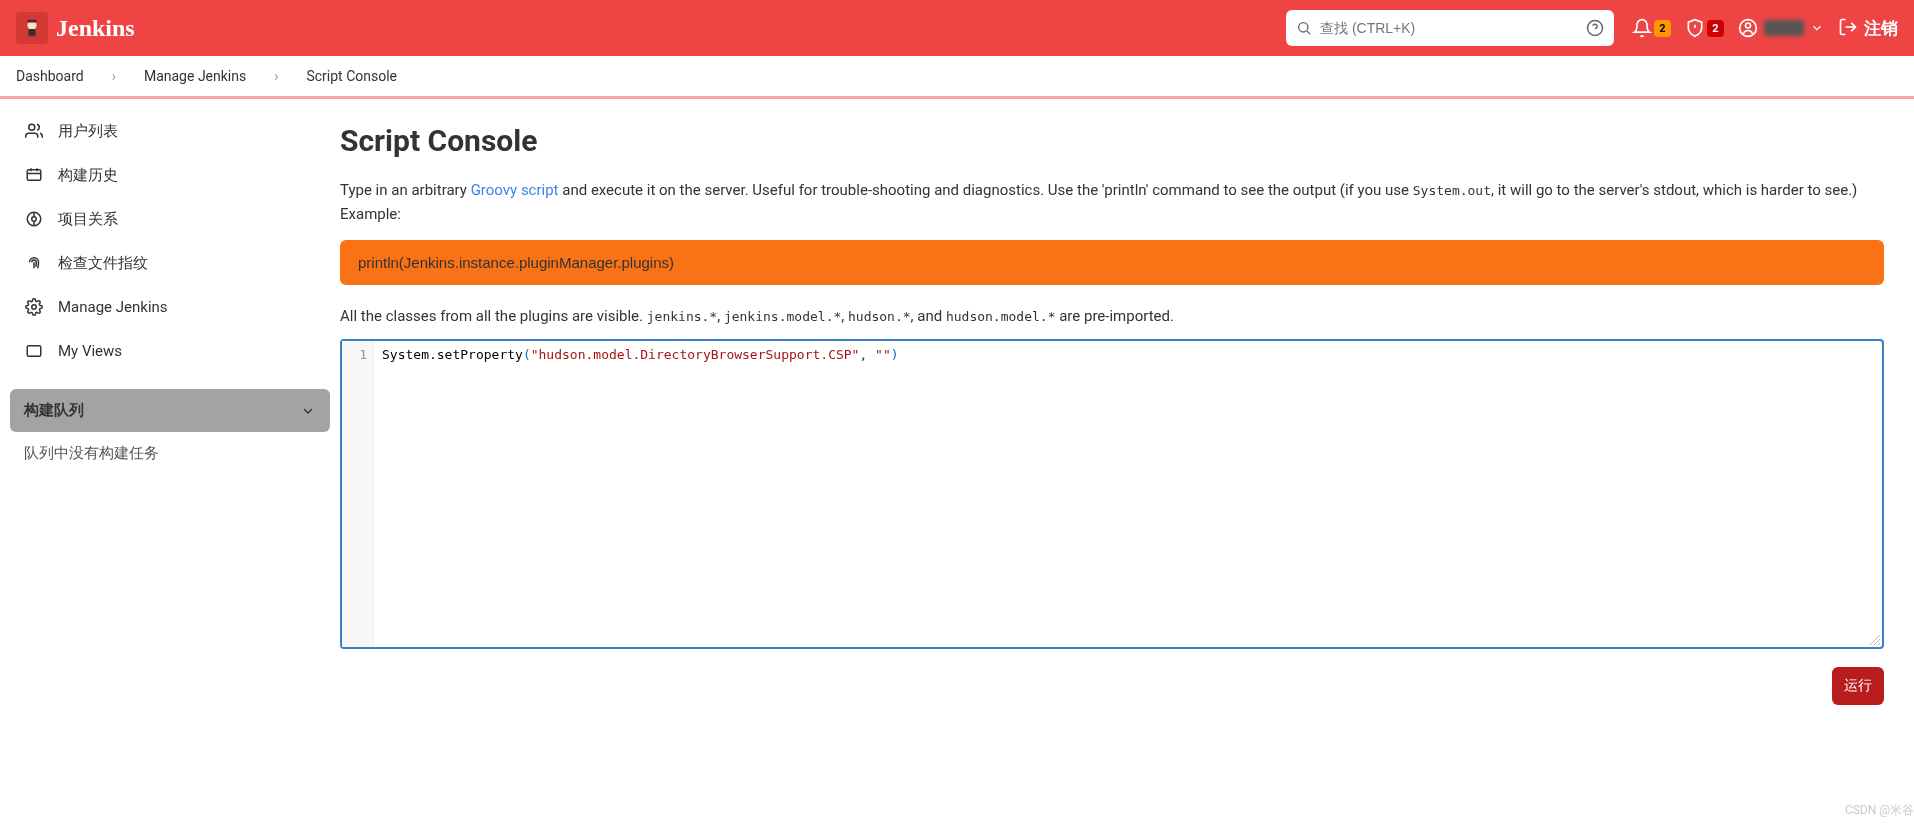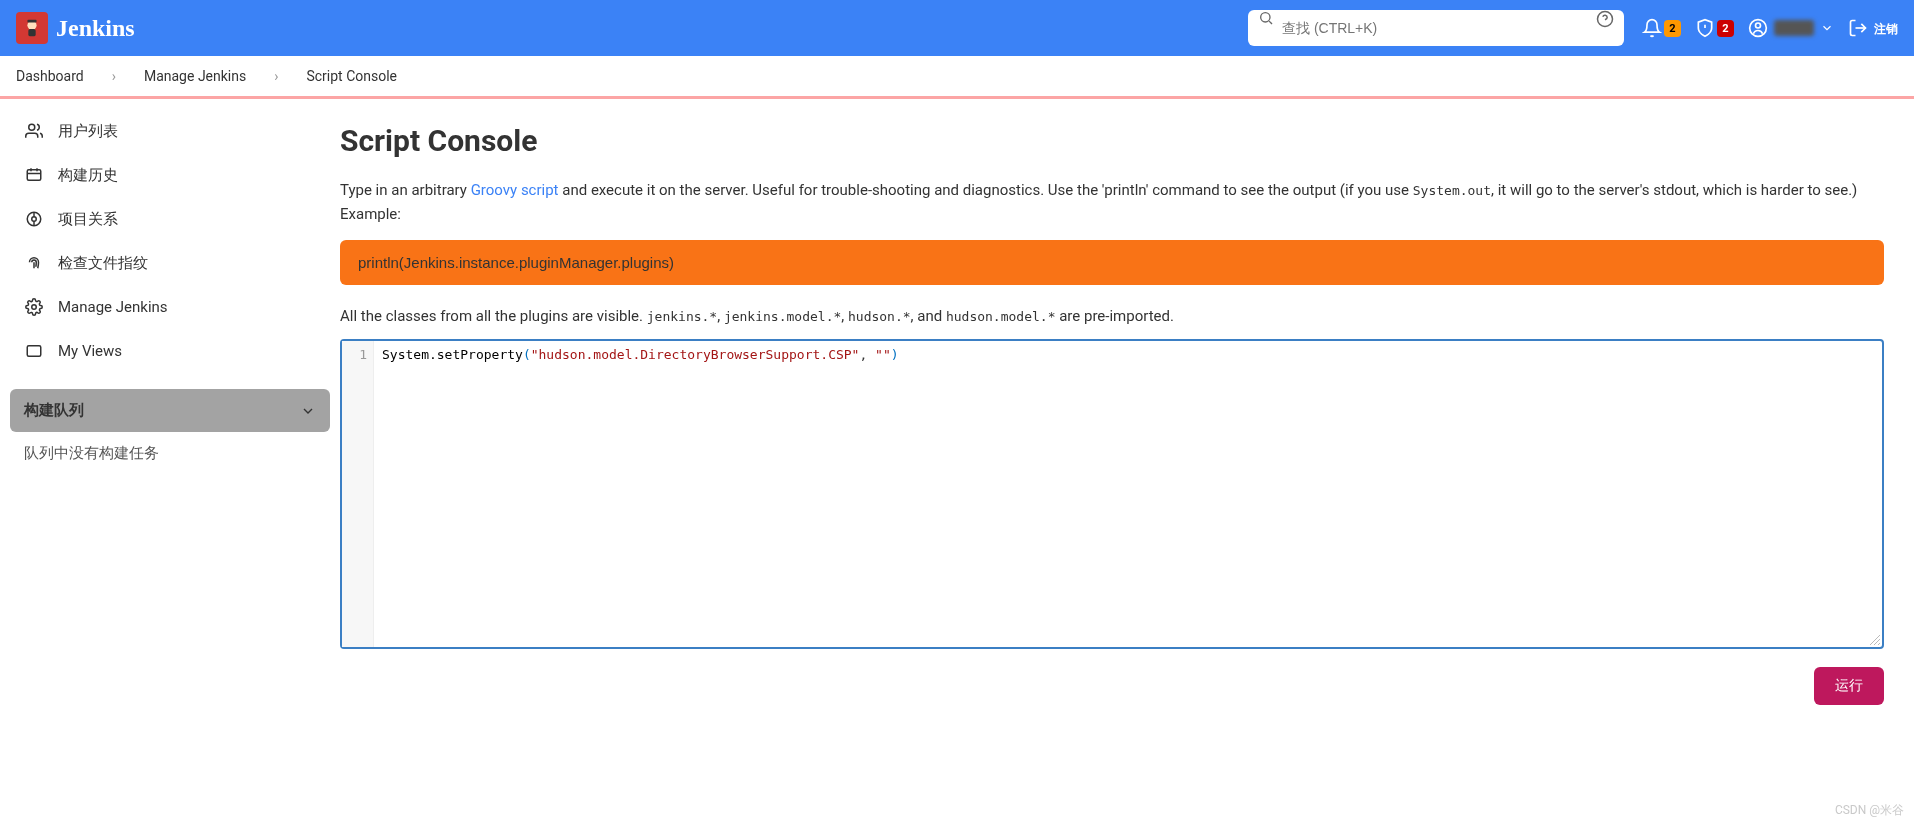--- a/index.html
+++ b/index.html
@@ -1,30 +1,30 @@
 <!DOCTYPE html>
 <html><head>
 <meta charset="utf-8">
 <style>
 * { box-sizing: border-box; margin: 0; padding: 0; }
 body { font-family: -apple-system, BlinkMacSystemFont, "Segoe UI", Roboto, Arial, sans-serif; font-size: 14px; color: #333; background: #fff; }
-.header { background: #3b82f6; height: 56px; display: flex; align-items: center; padding: 0 16px; color: #fff; }
+.header { background: #ef4444; height: 56px; display: flex; align-items: center; padding: 0 16px; color: #fff; }
 .logo-area { display: flex; align-items: center; gap: 8px; }
 .logo-icon { width: 32px; height: 32px; background: #d33833; border-radius: 4px; display: flex; align-items: center; justify-content: center; font-size: 20px; }
 .logo-text { font-family: Georgia, serif; font-size: 24px; font-weight: bold; }
 .header-spacer { flex: 1; }
-.search-box { background: #fff; border-radius: 6px; height: 36px; width: 376px; display: flex; padding: 0 10px; color: #666; gap: 8px; margin-left: 22px; }
+.search-box { background: #fff; border-radius: 6px; height: 36px; width: 328px; display: flex; align-items: center; padding: 0 10px; color: #666; gap: 8px; margin-left: 22px; }
 .search-box input { border: none; outline: none; flex: 1; font-size: 14px; color: #333; background: transparent; }
 .header-icons { display: flex; align-items: center; gap: 14px; margin-left: 18px; }
 .icon-badge { position: relative; display: flex; align-items: center; }
 .badge { background: #ff9800; color: #000; border-radius: 4px; min-width: 17px; height: 17px; font-size: 11px; font-weight: bold; display: flex; align-items: center; justify-content: center; margin-left: 2px; padding: 0 3px; }
 .badge.red { background: #cc0000; color: #fff; }
 .user-area { display: flex; align-items: center; gap: 6px; }
 .user-blur { width: 40px; height: 16px; background: #555; border-radius: 3px; filter: blur(2px); }
-.logout-btn { display: flex; align-items: flex-end; gap: 6px; font-weight: bold; font-size: 12px; cursor: pointer; }
+.logout-btn { display: flex; align-items: flex-start; gap: 6px; font-weight: bold; font-size: 17px; cursor: pointer; }
 .breadcrumbs { background: #fff; border-bottom: 3px solid #fca5a5; padding: 12px 16px; display: flex; align-items: center; gap: 28px; font-size: 14px; }
 .breadcrumbs a { color: #333; text-decoration: none; }
 .breadcrumbs .sep { color: #999; }
 .layout { display: flex; }
 .sidebar { width: 340px; padding: 12px 10px 10px 10px; }
 .side-item { display: flex; align-items: center; gap: 14px; padding: 10px 14px; border-radius: 8px; cursor: pointer; color: #333; font-size: 15px; margin-bottom: 4px; }
 .side-item .icon { width: 20px; height: 20px; display: flex; align-items: center; justify-content: center; color: #333; }
 .side-panel { margin-top: 18px; }
 .side-panel-head { background: #a3a3a3; padding: 12px 14px; display: flex; align-items: center; justify-content: space-between; border-radius: 6px; font-weight: 600; font-size: 15px; }
 .side-panel-head.underline span { text-decoration: underline; }
@@ -38,22 +38,22 @@
 .code-example { background: #f97316; border-radius: 6px; padding: 14px 18px; font-family: Liberation Sans, sans-serif; font-size: 15px; color: #333; margin-bottom: 22px; }
 .plugins { font-size: 15px; margin-bottom: 14px; }
 .editor { border: 2px solid #3b7fc4; border-radius: 4px; height: 310px; background: #fff; display: flex; font-family: Consolas, Monaco, monospace; font-size: 13px; position: relative; }
 .gutter { width: 32px; background: #f7f7f7; border-right: 1px solid #eee; text-align: right; padding: 6px 6px 0 0; color: #999; }
 .code-area { flex: 1; padding: 6px 8px; white-space: pre; overflow: auto; }
 .code-area .fn { color: #000; }
 .code-area .paren { color: #0070c1; }
 .code-area .str { color: #a31515; }
 .resize-handle { position: absolute; right: 2px; bottom: 2px; width: 12px; height: 12px; cursor: nwse-resize; color: #999;}
 .run-row { display: flex; justify-content: flex-end; margin-top: 18px; }
-.run-btn { background: #be185d; color: #fff; border: none; border-radius: 6px; padding: 10px 21px; font-size: 14px; cursor: pointer; }
-.watermark { position: fixed; right: 10px; bottom: 6px; color: #c9c9c9; font-size: 12px; }
+.run-btn { background: #b91c1c; color: #fff; border: none; border-radius: 6px; padding: 10px 12px; font-size: 14px; cursor: pointer; }
+.watermark { position: fixed; right: 0; bottom: 6px; color: #c9c9c9; font-size: 12px; }
 svg { display: block; }
 </style>
 </head>
 <body>
 
 <div class="header">
   <div class="logo-area">
     <div class="logo-icon">
       <svg viewBox="0 0 24 24" width="22" height="22">
           <circle cx="12" cy="9" r="5" fill="#ffe0bd"></circle>

